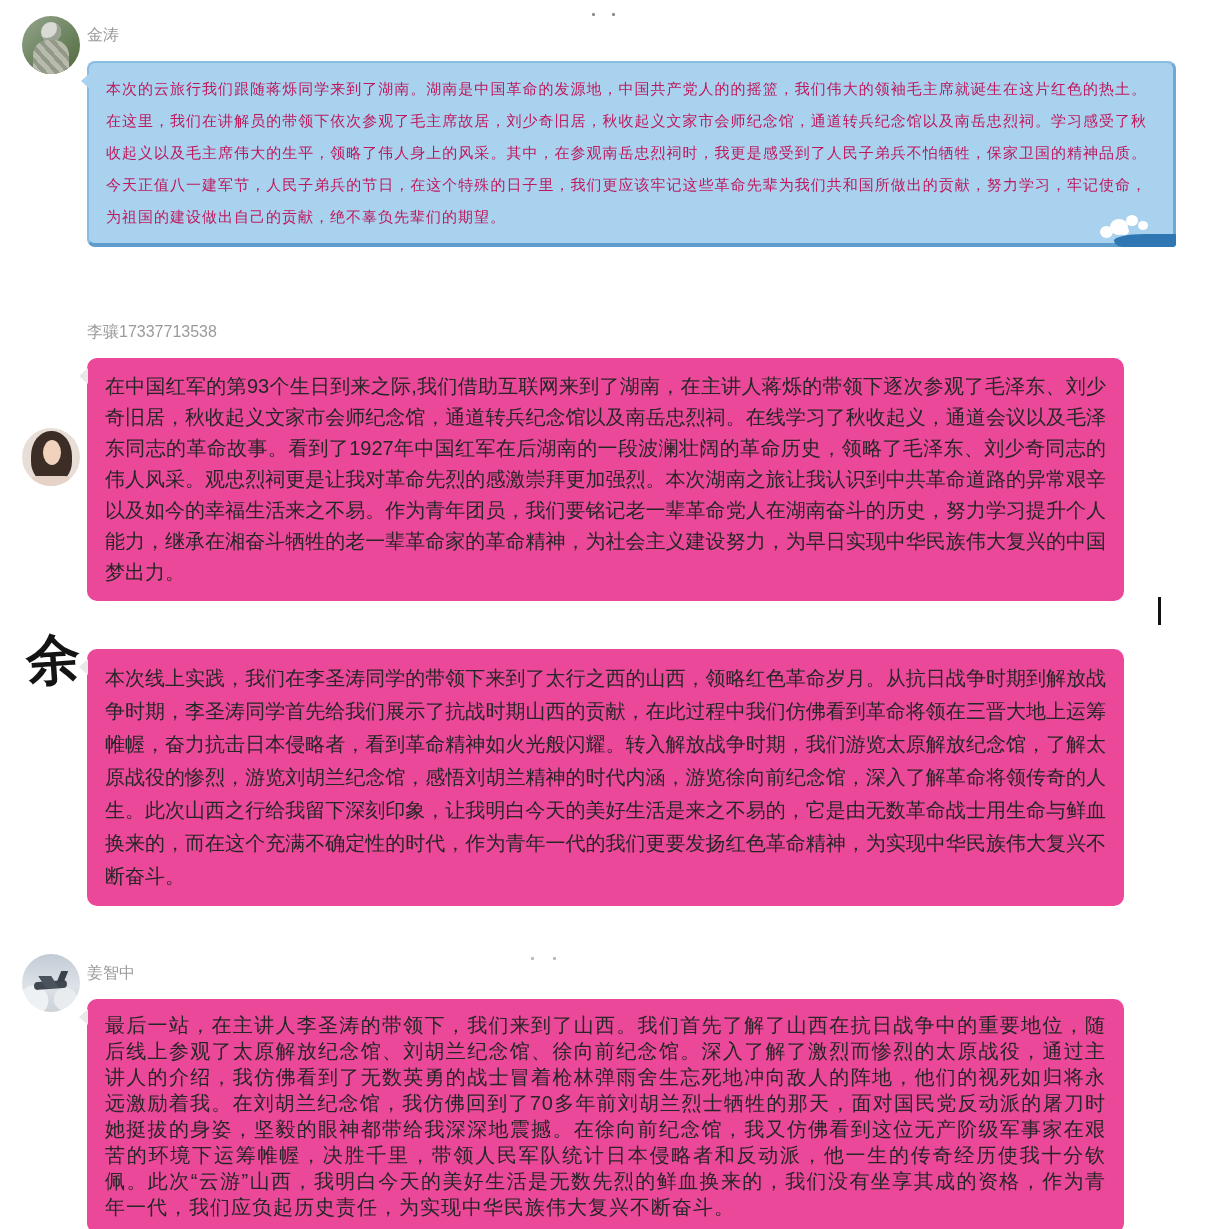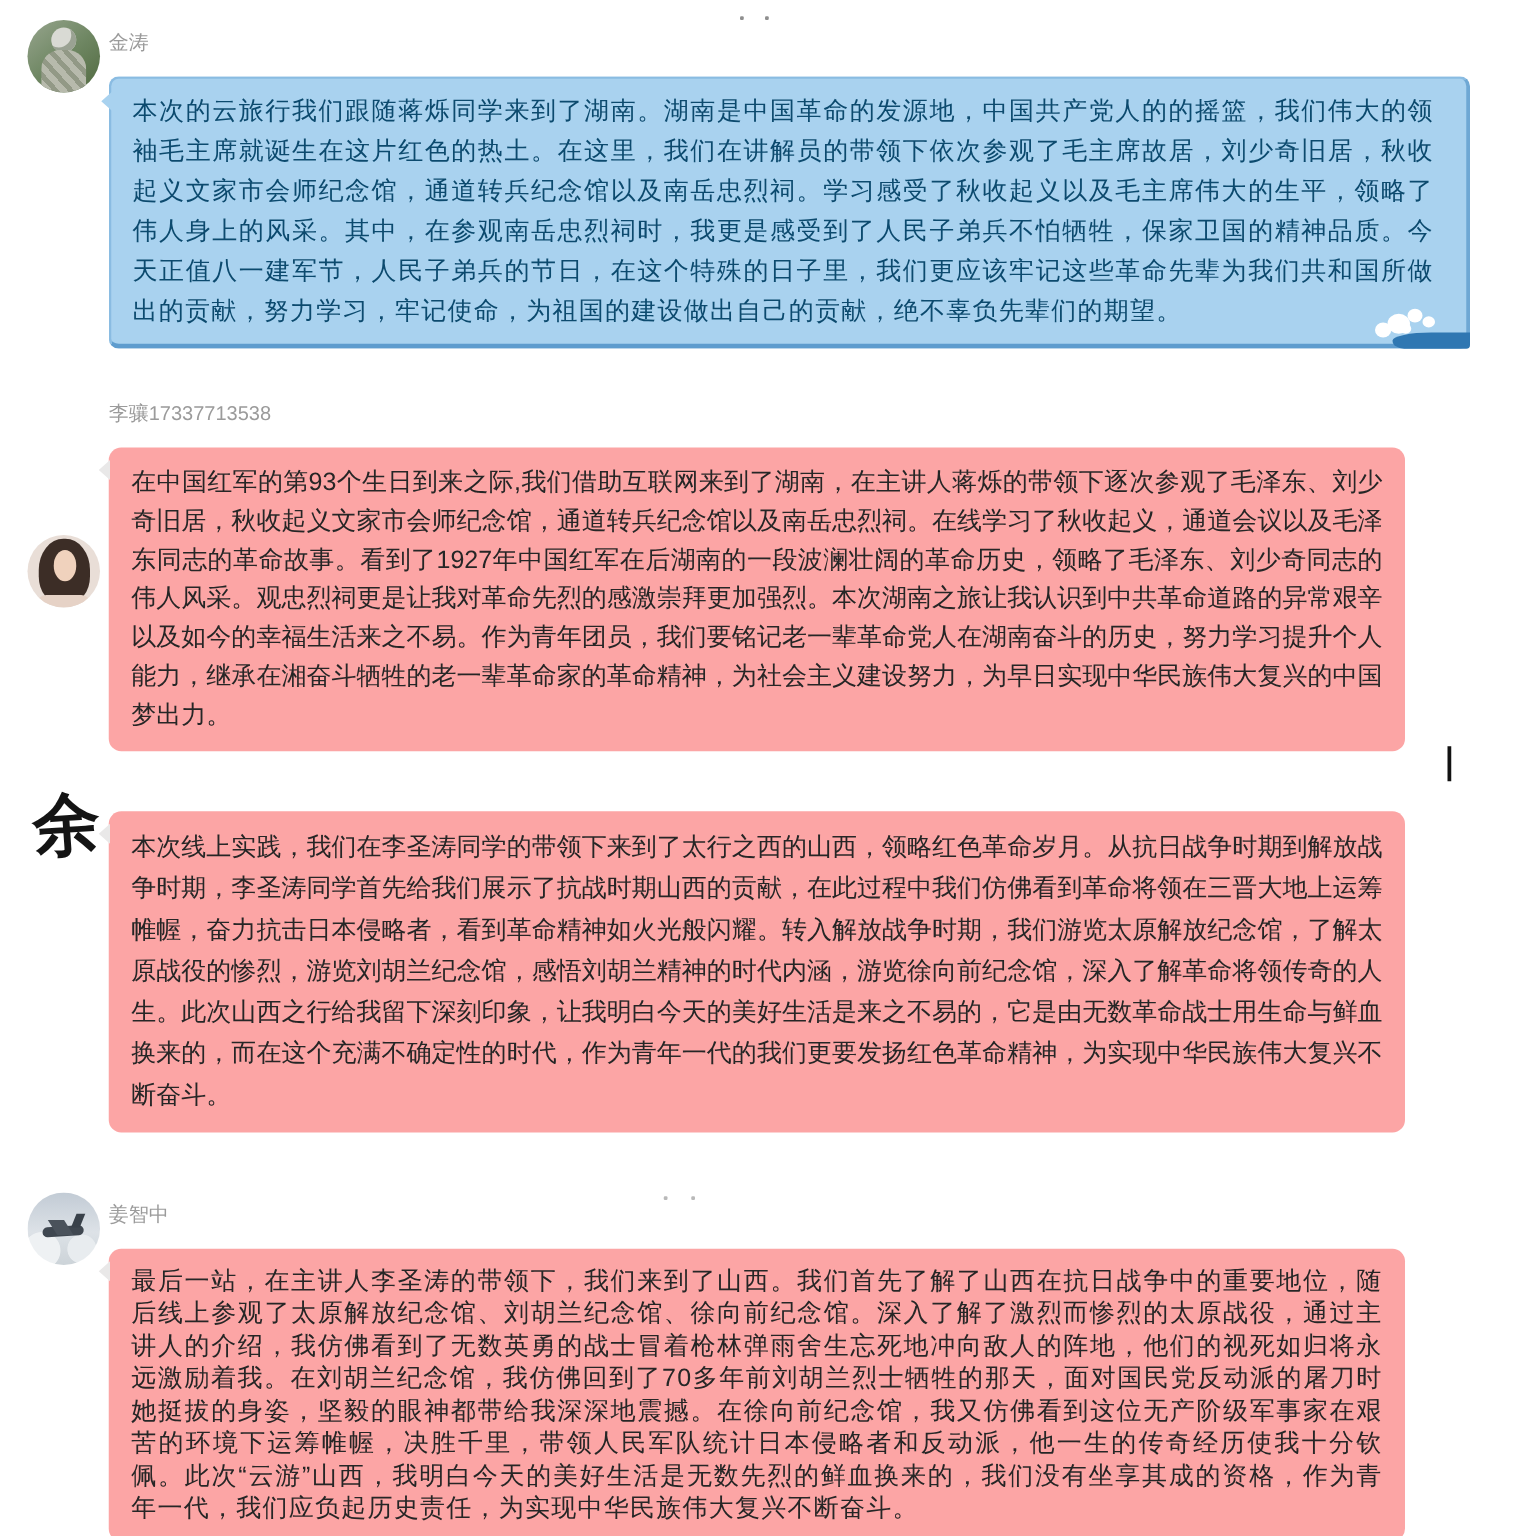--- a/index.html
+++ b/index.html
@@ -10,27 +10,27 @@
   }
   .msg{position:absolute;left:22px;display:flex;align-items:flex-start;}
   .avatar{width:58px;height:58px;border-radius:50%;overflow:hidden;position:relative;flex-shrink:0;}
   .msg-body{margin-left:7px;padding-top:8px;}
   .username{font-size:16px;color:#9b9b9b;height:22px;line-height:22px;}
   .bubble{position:relative;margin-top:15px;border-radius:9px;box-sizing:border-box;word-break:break-all;text-align:justify;}
   .bubble::before{content:"";position:absolute;left:-8px;top:10px;width:0;height:0;
     border:8px solid transparent;border-left:0;}
   
   .bubble.blue{
-    width:1089px;background:#A9D2EF;color:#0c4a6e;
+    width:1089px;background:#A9D2EF;color:#be185d;
     border:2px solid #8ABCE2;border-bottom:4px solid #5E9CCE;border-right:3px solid #6FA8D4;
-    padding:10px 26px 10px 17px;font-size:20px;letter-spacing:1px;line-height:32px;border-radius:8px;
+    padding:10px 26px 10px 17px;font-size:15px;letter-spacing:1px;line-height:32px;border-radius:8px;
   }
   .bubble.blue::before{border-right:9px solid #A9D2EF;}
   
-  .bubble.gray{width:1037px;background:#fca5a5;color:#262626;padding:13px 18px;font-size:20px;border-radius:10px;}
+  .bubble.gray{width:1037px;background:#ec4899;color:#262626;padding:13px 18px;font-size:20px;border-radius:10px;}
   .bubble.gray::before{border-right:9px solid #E9E8E8;}
   .lh31{line-height:31px;}
   .lh33{line-height:33px;}
   .m4text{font-size:19px;letter-spacing:1px;line-height:26px;padding:12px 18px;}
 
   
   .cloud-wave{position:absolute;right:-3px;bottom:-4px;width:80px;height:34px;pointer-events:none;}
   .wave{position:absolute;right:0;bottom:0;width:62px;height:13px;background:#2F77B2;
     border-radius:100% 0 6px 30% / 100% 0 6px 100%;}
   .puff{position:absolute;background:#ffffff;border-radius:50%;}

